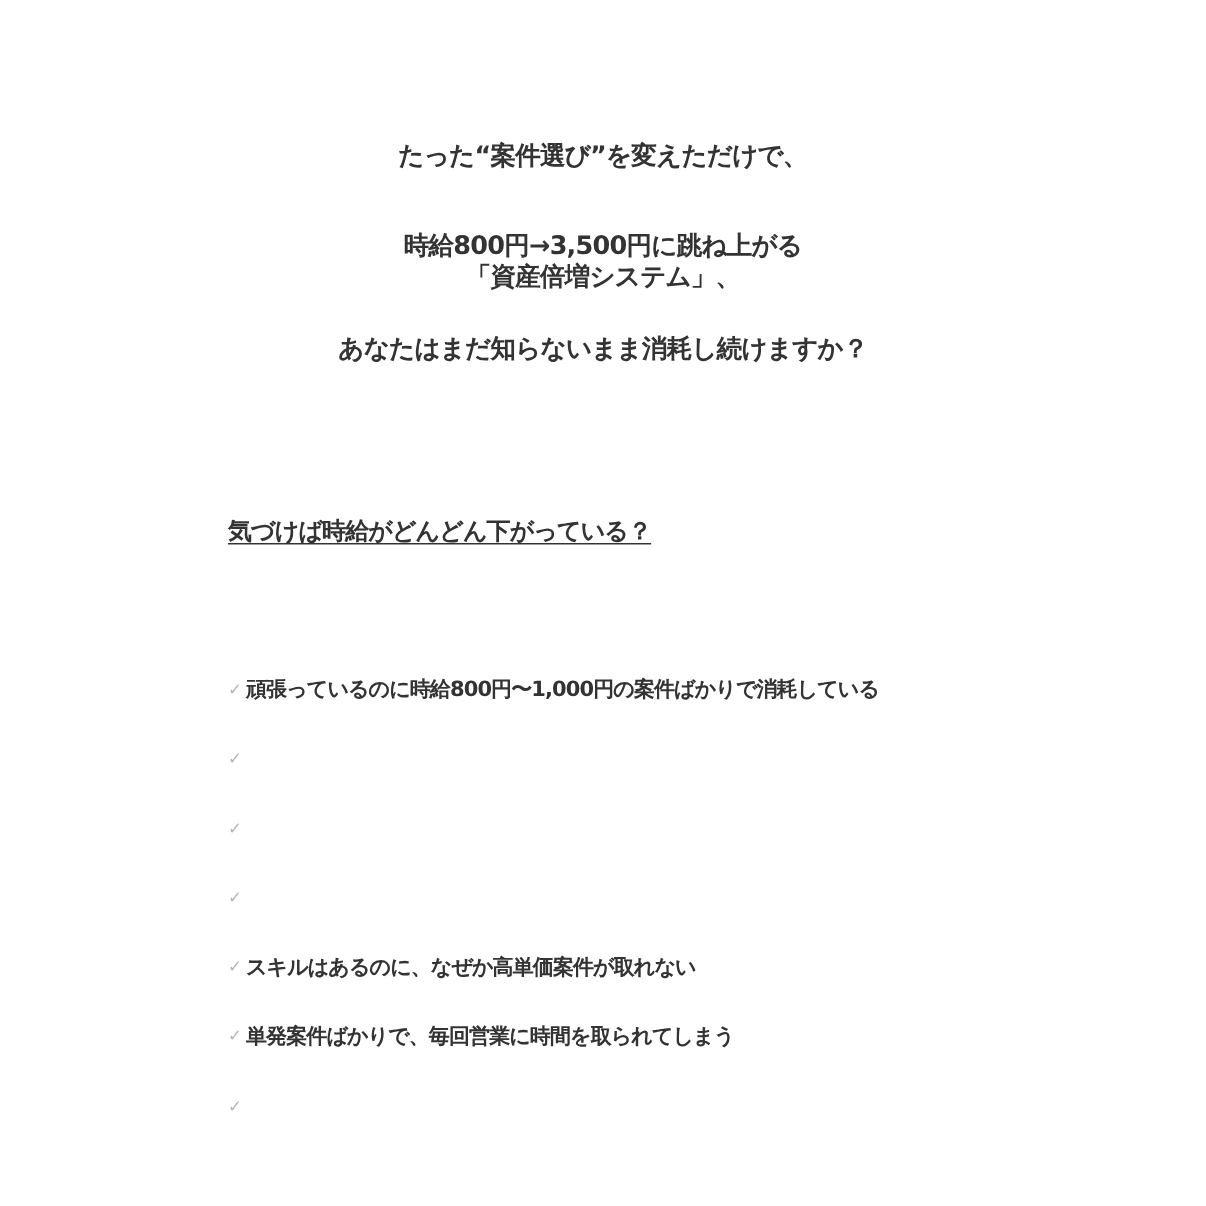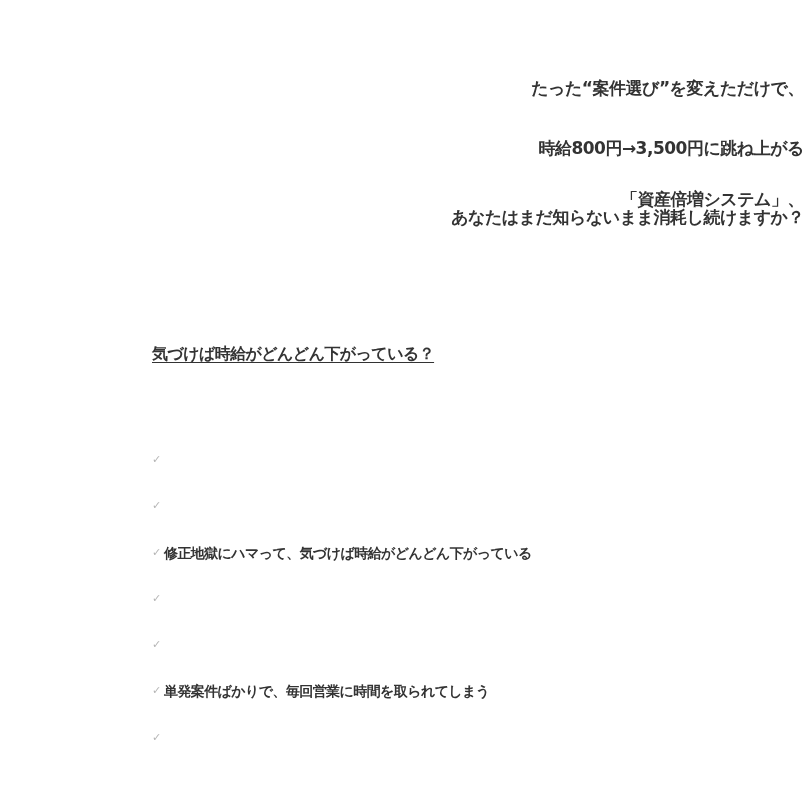--- a/index.html
+++ b/index.html
@@ -12,30 +12,31 @@
       height: 804px;
       position: relative;
       overflow: hidden;
       font-family: "DejaVu Sans", "Liberation Sans", sans-serif;
       color: #333333;
     }
     .headline {
       position: absolute;
       left: 0;
       width: 804px;
-      text-align: right;
+      text-align: center;
       font-size: 17px;
       font-weight: bold;
       letter-spacing: -0.5px;
       color: #333333;
       line-height: 24px;
+      margin-top: 16px;
     }
     .hl1 { top: 76px; }
     .hl2 { top: 136px; }
-    .hl3 { top: 187px; }
+    .hl3 { top: 157px; }
     .hl4 { top: 205px; }
 
     .section-title {
       position: absolute;
       left: 152px;
       top: 342px;
       font-size: 16px;
       font-weight: bold;
       letter-spacing: -0.6px;
       color: #333333;
@@ -83,33 +84,34 @@
   <div class="headline hl2">時給800円→3,500円に跳ね上がる</div>
   <div class="headline hl3">「資産倍増システム」、</div>
   <div class="headline hl4">あなたはまだ知らないまま消耗し続けますか？</div>
 </div>
 
 <div class="section-title">気づけば時給がどんどん下がっている？</div>
 
 <ul class="checklist">
   <li class="check-item">
     <span class="check-icon">✓</span>
+    <span class="check-text">頑張っているのに時給800円〜1,000円の案件ばかりで消耗している</span>
   </li>
   <li class="check-item">
     <span class="check-icon">✓</span>
   </li>
   <li class="check-item">
     <span class="check-icon">✓</span>
-    <span class="check-text">修正地獄にハマって、気づけば時給がどんどん下がっている</span>
   </li>
   <li class="check-item">
     <span class="check-icon">✓</span>
   </li>
   <li class="check-item">
     <span class="check-icon">✓</span>
+    <span class="check-text">スキルはあるのに、なぜか高単価案件が取れない</span>
   </li>
   <li class="check-item">
     <span class="check-icon">✓</span>
     <span class="check-text">単発案件ばかりで、毎回営業に時間を取られてしまう</span>
   </li>
   <li class="check-item">
     <span class="check-icon">✓</span>
   </li>
 </ul>
 

